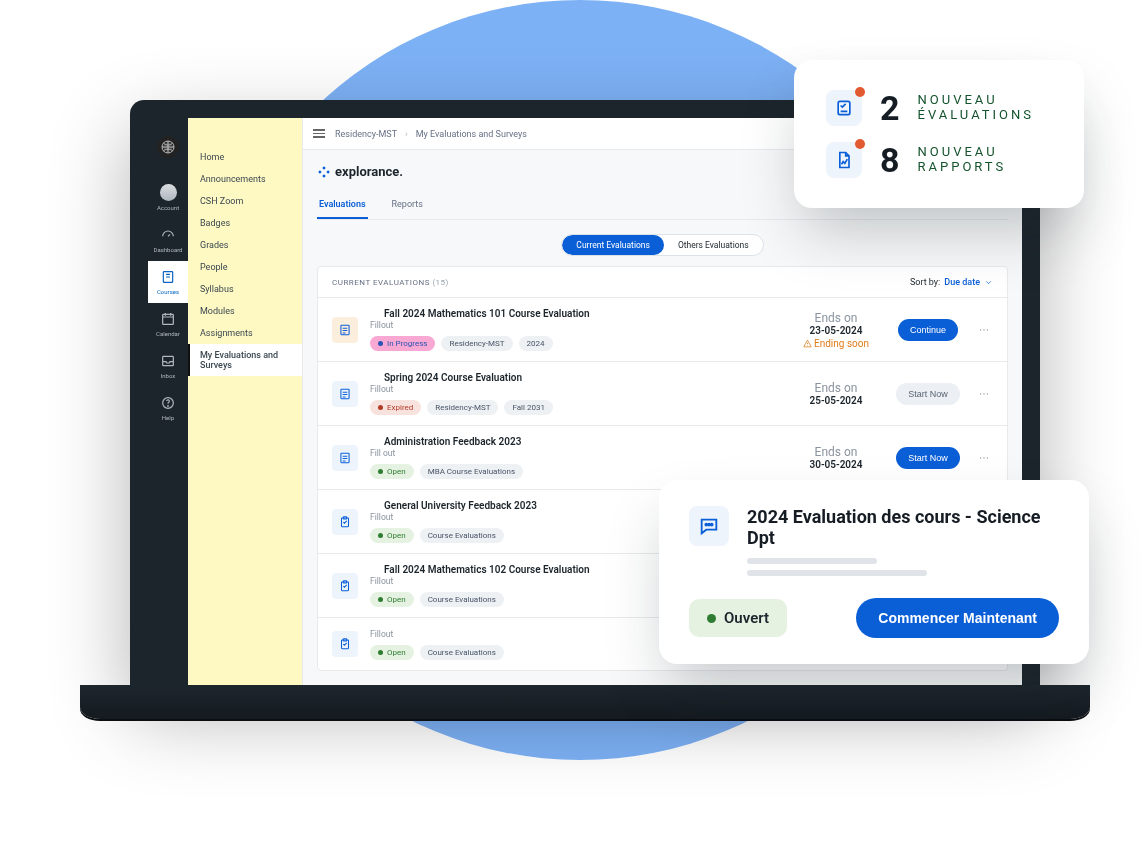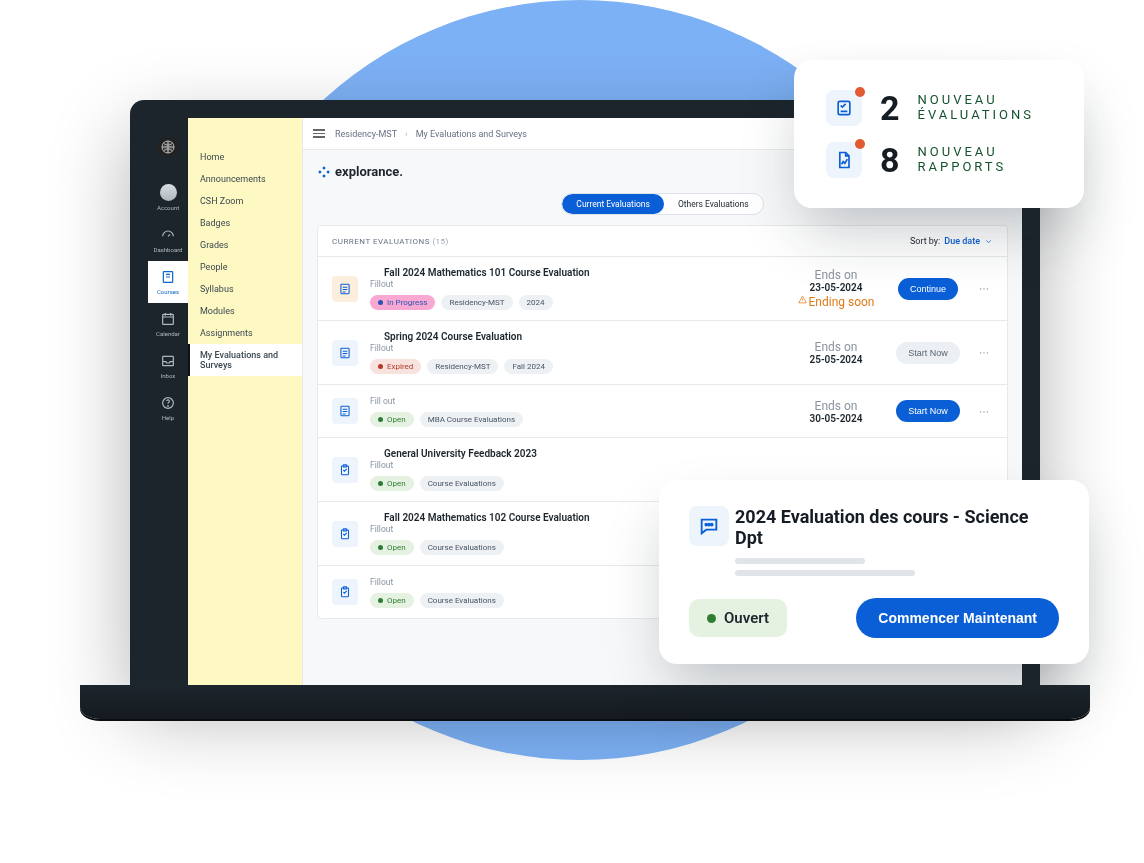--- a/index.html
+++ b/index.html
@@ -106,21 +106,21 @@
 .tag.progress{background:#f9a8d4;color:#2954B3;}
 .tag.progress::before{background:#2954B3;}
 .tag.open{background:#E5F2E1;color:#2E7D32;}
 .tag.open::before{background:#2E7D32;}
 .tag.expired{background:#F8E2DD;color:#B43A28;}
 .tag.expired::before{background:#B43A28;}
 .tag.plain::before{display:none;}
 .row-date { width:90px; text-align:center; }
 .row-date .lbl{font-size:12px;color:#8A94A0;}
 .row-date .date{font-size:10px;font-weight:600;color:#1C252C;}
-.row-date .warn{font-size:12px;color:#E07B19; display:flex;gap:2px;justify-content:center;margin-top:2px;}
+.row-date .warn{font-size:10px;color:#E07B19; display:flex;align-items:center;gap:2px;justify-content:center;margin-top:2px;}
 .row-action { width:70px; display:flex; justify-content:center; }
 .btn { padding:6px 12px; border-radius:20px; font-size:9px; cursor:pointer; font-weight:500; border:none;}
 .btn.primary{ background:#0A5FD7;color:#fff;}
 .btn.muted{ background:#ECEFF3;color:#5A6572;}
 .row-more { width:18px; color:#8A94A0; cursor:pointer; text-align:center; }
 
 .laptop-base{
   margin:0;
   height:34px;
   background:linear-gradient(#1e262d,#141a1f);
@@ -140,21 +140,21 @@
 }
 .card-stats { top:60px; right:60px; width:290px; }
 .stat-row{display:flex;align-items:center;gap:18px;padding:6px 0;}
 .stat-icon{width:36px;height:36px;border-radius:8px;background:#EEF4FC;display:flex;align-items:center;justify-content:center;position:relative;}
 .stat-icon .dot{position:absolute;top:-3px;right:-3px;width:10px;height:10px;border-radius:50%;background:#E15A31;}
 .stat-num{font-size:34px;font-weight:700;color:#151C24;}
 .stat-txt{font-size:13px;letter-spacing:3px;color:#14532d;font-weight:400;}
 .stat-txt div{line-height:1.15;}
 
 .card-eval { top:480px; right:55px; width:430px; padding:26px 30px; }
-.eval-top{display:flex;gap:6px;align-items:flex-start;}
+.eval-top{display:flex;gap:18px;align-items:flex-start;}
 .eval-icon{width:40px;height:40px;border-radius:8px;background:#EEF4FC;display:flex;align-items:center;justify-content:center;flex-shrink:0;}
 .eval-title{font-size:18px;font-weight:700;color:#151C24;}
 .eval-bars{margin-top:10px;display:flex;flex-direction:column;gap:6px;}
 .eval-bars span{height:6px;background:#E0E4E9;border-radius:3px;}
 .eval-bars span:first-child{width:130px;}
 .eval-bars span:last-child{width:180px;}
 .eval-bottom{display:flex;justify-content:space-between;align-items:center;margin-top:22px;}
 .status-pill{padding:10px 18px;border-radius:10px;background:#E5F2E1;color:#1C252C;font-weight:600;font-size:15px;display:flex;align-items:center;gap:8px;}
 .status-pill::before{content:"";width:9px;height:9px;border-radius:50%;background:#2E7D32;}
 .big-btn{background:#0A5FD7;color:#fff;border:none;border-radius:26px;padding:12px 22px;font-size:14px;font-weight:600;cursor:pointer;}
@@ -246,20 +246,24 @@
    <span>My Evaluations and Surveys</span>
  </div>
           </div>
           <div class="content">
   <div class="logo-row">
     <svg class="logo-mark" viewBox="0 0 24 24">
                 <path fill="#0A5FD7" d="M12 2l3 3-3 3-3-3zM12 16l3 3-3 3-3-3zM2 12l3-3 3 3-3 3zM16 12l3-3 3 3-3 3z"></path>
               </svg>
     <span>explorance.</span>
   </div>
+  <div class="tabs">
+    <div class="tab active">Evaluations</div>
+    <div class="tab">Reports</div>
+  </div>
   <div class="filters">
     <div class="pill-group">
       <div class="active">Current Evaluations</div>
       <div>Others Evaluations</div>
     </div>
   </div>
   <div class="list-card">
     <div class="list-header">
       <div class="list-title">CURRENT EVALUATIONS <span class="count">(15)</span></div>
       <div class="sort">
@@ -307,40 +311,41 @@
                       <rect x="5" y="4" width="14" height="16" rx="1"></rect>
                       <path d="M8 9h8M8 13h8M8 17h5"></path>
                     </svg>
                   </div>
     <div class="row-body">
       <div class="row-title">Spring 2024 Course Evaluation</div>
       <div class="row-sub">Fillout</div>
       <div class="row-tags">
                       <span class="tag expired">Expired</span>
                       <span class="tag plain">Residency-MST</span>
-                      <span class="tag plain">Fall 2024</span>
+                      <span class="tag plain">Fall 2031</span>
                     </div>
     </div>
     <div class="row-date">
                     <div class="lbl">Ends on</div>
                     <div class="date">25-05-2024</div>
                   </div>
     <div class="row-action">
                     <button class="btn muted">Start Now</button>
                   </div>
     <div class="row-more">⋯</div>
                 </div>
                 <div class="row">
     <div class="row-icon plain">
                     <svg viewBox="0 0 24 24" fill="none" stroke="#0A5FD7" stroke-width="1.8">
                       <rect x="5" y="4" width="14" height="16" rx="1"></rect>
                       <path d="M8 9h8M8 13h8M8 17h5"></path>
                     </svg>
                   </div>
     <div class="row-body">
+      <div class="row-title">Administration Feedback 2023</div>
       <div class="row-sub">Fill out</div>
       <div class="row-tags">
                       <span class="tag open">Open</span>
                       <span class="tag plain">MBA Course Evaluations</span>
                     </div>
     </div>
     <div class="row-date">
                     <div class="lbl">Ends on</div>
                     <div class="date">30-05-2024</div>
                   </div>

